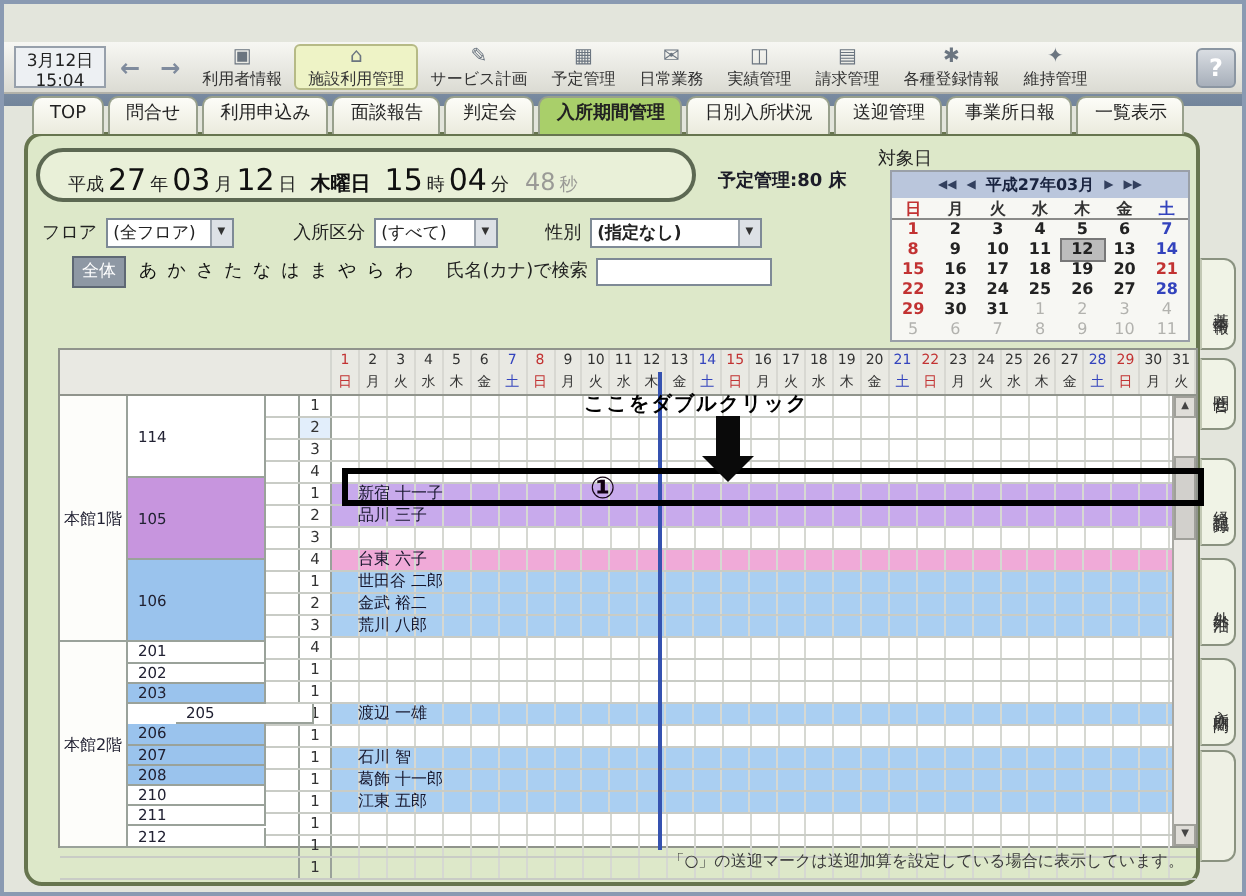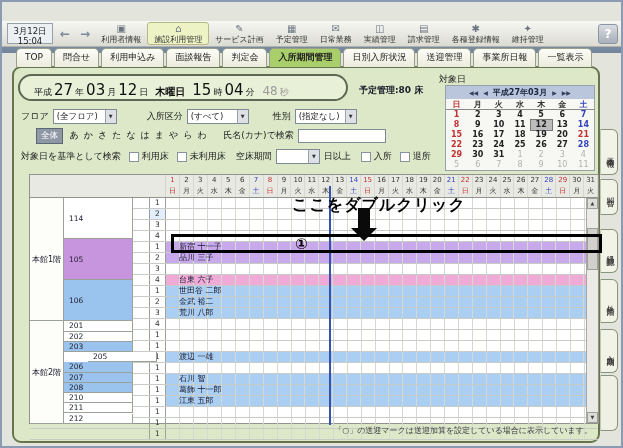--- a/index.html
+++ b/index.html
@@ -103,21 +103,21 @@
     color:#16162c; white-space:nowrap; z-index:2; }
   .roomcell { position:absolute; left:34px; width:69px; background:#fff; border-right:1px solid #9aa29a;
     border-bottom:1px solid #9aa29a; font-size:7.5px; color:#223; display:flex; align-items:center;
     padding-left:5px; z-index:1; }
   .floorcell { position:absolute; left:0; width:34px; background:#fdfdfa; border-right:1px solid #9aa29a;
     border-bottom:1px solid #9aa29a; font-size:8px; color:#223; display:flex; align-items:center;
     justify-content:center; z-index:1; white-space:nowrap; }
 
   
   .todayline { position:absolute; left:299px; top:11px; width:2px; height:239px; background:#3552b0; z-index:4; }
-  .annot-text { position:absolute; left:262px; top:20px; font-size:16px; font-weight:bold; color:#000;
+  .annot-text { position:absolute; left:262px; top:20px; font-size:10px; font-weight:bold; color:#000;
     letter-spacing:1px; z-index:9; white-space:nowrap; }
   .annot-arrow { position:absolute; left:321px; top:33px; width:26px; height:33px; z-index:9; }
   .annot-arrow .shaft { position:absolute; left:7px; top:0; width:12px; height:20px; background:#0a0a0a; }
   .annot-arrow .head { position:absolute; left:0; top:20px; width:0; height:0;
     border-left:13px solid transparent; border-right:13px solid transparent; border-top:13px solid #0a0a0a; }
   .annot-box { position:absolute; left:141px; top:59px; width:431px; height:19px; border:3px solid #000; z-index:8; }
   .annot-circle { position:absolute; left:265px; top:61px; font-size:15px; font-weight:bold; color:#101; z-index:9; line-height:16px; }
 
   
   .vscroll { position:absolute; right:0; top:23px; width:12px; bottom:0; background:#eceae6;
@@ -313,51 +313,34 @@
       <div class="combo" style="width:64px; margin-left:4px;">
         <span class="combo-val">(全フロア)</span>
         <span class="combo-arr">▼</span>
       </div>
       <span style="margin-left:30px;">入所区分</span>
       <div class="combo" style="width:62px; margin-left:4px;">
         <span class="combo-val">(すべて)</span>
         <span class="combo-arr">▼</span>
       </div>
       <span style="margin-left:24px;">性別</span>
-      <div class="combo" style="width:62px; margin-left:4px;">
+      <div class="combo" style="width:86px; margin-left:4px;font-weight:bold;">
         <span class="combo-val">(指定なし)</span>
         <span class="combo-arr">▼</span>
       </div>
     </div>
 
     <div class="frow" style="left:22px; top:60px; height:15px;">
       <span class="allbtn">全体</span>
       <span style="width:4px;"></span>
       <span><span class="kana">あ</span><span class="kana">か</span><span class="kana">さ</span><span class="kana">た</span><span class="kana">な</span><span class="kana">は</span><span class="kana">ま</span><span class="kana">や</span><span class="kana">ら</span><span class="kana">わ</span></span>
       <span style="margin-left:14px;">氏名(カナ)で検索</span>
       <input class="txtinput" style="margin-left: 4px;" value="">
     </div>
 
-    <div class="frow" style="left:7px; top:81px; height:15px;">
-      <span>対象日を基準として検索</span>
-      <span class="cb" style="margin-left:8px;"></span>
-      <span class="cbl">利用床</span>
-      <span class="cb" style="margin-left:8px;"></span>
-      <span class="cbl">未利用床</span>
-      <span style="margin-left:10px;">空床期間</span>
-      <div class="combo" style="width:44px; margin-left:4px;">
-        <span class="combo-val"></span>
-        <span class="combo-arr">▼</span>
-      </div>
-      <span style="margin-left:4px;">日以上</span>
-      <span class="cb" style="margin-left:10px;"></span>
-      <span class="cbl">入所</span>
-      <span class="cb" style="margin-left:8px;"></span>
-      <span class="cbl">退所</span>
-    </div>
 
     <div class="grid">
       <div class="ghead">
           <div class="ghspacer"></div>
           <div class="ghdates">
             <div class="ghcell sun">
               <div>1</div>
               <div>日</div>
             </div>
             <div class="ghcell">

